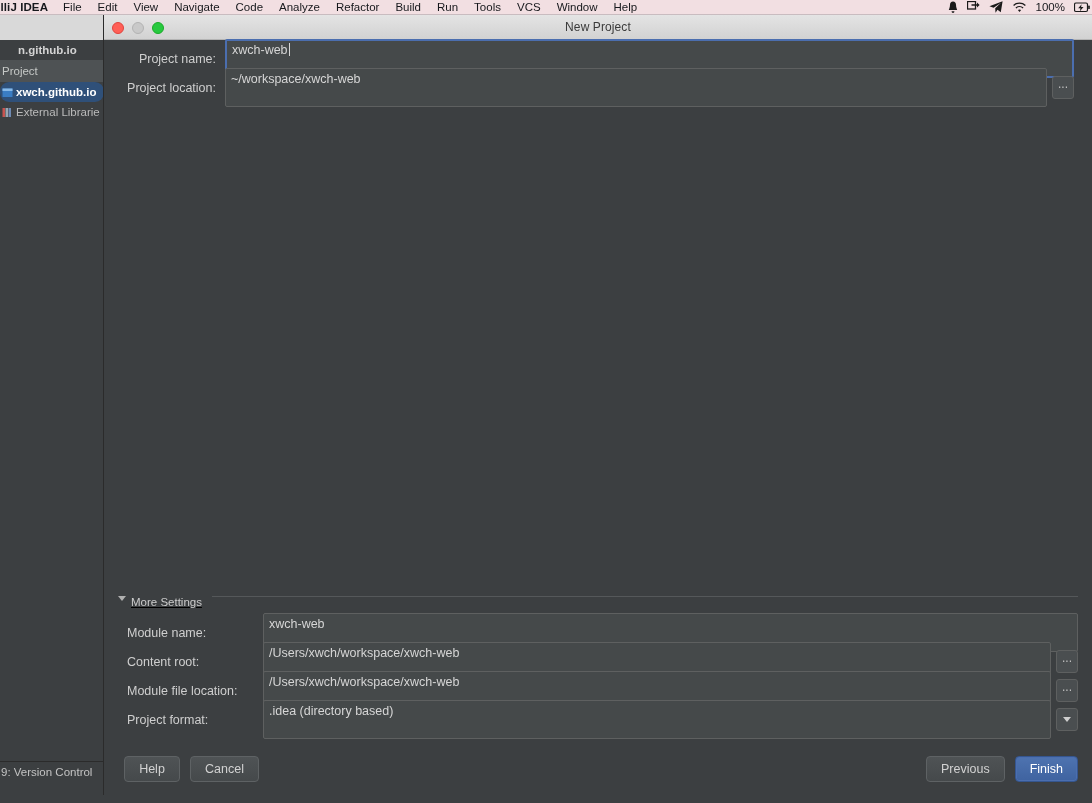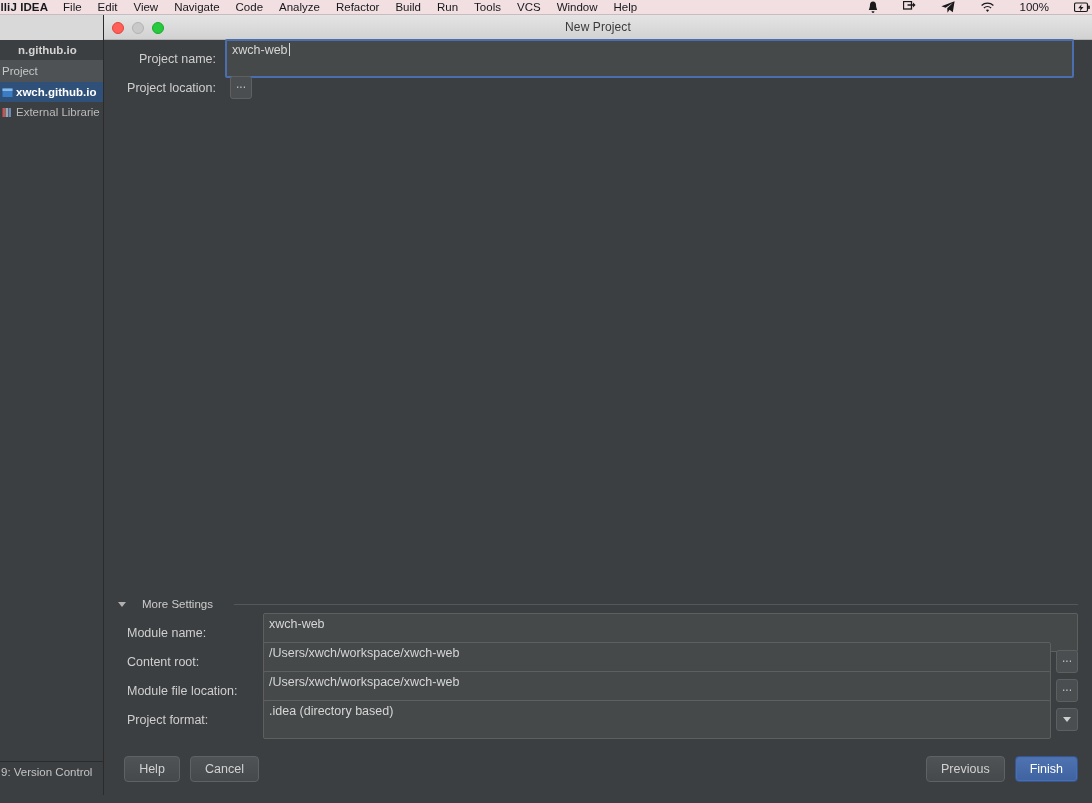--- a/index.html
+++ b/index.html
@@ -20,21 +20,21 @@
     border-bottom: 1px solid #c9bcc0;
     z-index: 50;
   }
   #menubar .app-name {
     font-weight: bold; margin-left: -6px; padding: 0 7px 0 0;
     letter-spacing: 0.1px;
   }
   #menubar .mitem { padding: 0 8px; white-space: nowrap; }
   #menubar .spacer { flex: 1; }
   #menubar .status-icons {
-    display: flex; align-items: center; gap: 25px; padding-right: 2px;
+    display: flex; align-items: center; gap: 9px; padding-right: 2px;
   }
   #menubar .status-icons .si { display: inline-flex; align-items: center; }
   #menubar .pct { font-size: 11.5px; color: #16181c; }
 
   
   #ide-bg {
     position: absolute; left: 0; top: 15px; width: 1092px; height: 788px;
     background: #3c3f41;
   }
   #ide-titlebar-strip {
@@ -52,21 +52,21 @@
     height: 20px; display: flex; align-items: center;
     padding-left: 18px; color: #d4d4d4; font-weight: bold;
     font-size: 11.5px;
   }
   #project-tab {
     height: 22px; display: flex; align-items: center; padding-left: 2px;
     background: #4e5254; color: #c5c8c6; font-size: 11.5px;
   }
   .tree-row {
     height: 20px; display: flex; align-items: center; gap: 3px;
-    padding-left: 2px; color: #bbbbbb; white-space: nowrap;
+    padding-left: 2px; color: #bbbbbb; white-space: nowrap; border-radius: 9px;
   }
   .tree-row.selected { background: #2f5079; color: #ffffff; font-weight: bold; }
   .tree-icon { width: 11px; height: 11px; flex: none; display: inline-block; }
   #version-control-bar {
     position: absolute; left: 0; bottom: 0; width: 104px; height: 21px;
     display: flex; align-items: center; padding-left: 1px;
     color: #c3c3c3; font-size: 11.5px; background: #3c3f41;
     border-top: 1px solid #2b2b2b;
   }
 
@@ -130,22 +130,23 @@
     background: #4a4e50; border: 1px solid #5e6060; border-radius: 3px;
     color: #c0c0c0; font-size: 12px; line-height: 15px; text-align: center;
   }
 
   
   #more-settings {
     position: absolute; left: 0; right: 0; bottom: 58px;
     padding: 0 14px 0 11px;
   }
   #ms-header {
-    display: flex; align-items: center; gap: 16px; height: 16px;
+    display: flex; gap: 5px; height: 16px;
     margin-bottom: 9px;
+    text-decoration: underline;
   }
   #ms-header .tri {
     width: 0; height: 0; border-left: 4px solid transparent;
     border-right: 4px solid transparent; border-top: 5px solid #b0b0b0;
     margin-left: 3px;
   }
   #ms-header .ms-label { color: #cccccc; font-size: 11.5px; white-space: nowrap; }
   #ms-header .rule { flex: 1; height: 1px; background: #55585a; margin-left: 5px; }
 
   .ms-row { display: flex; align-items: center; height: 23px; margin-bottom: 6px; }
@@ -286,20 +287,21 @@
 
   <div id="dialog-body">
 
     <div id="top-form">
       <div class="form-row">
         <span class="lbl-top">Project name:</span>
         <span class="txtfield focused"><span>xwch-web</span><span class="caret"></span></span>
       </div>
       <div class="form-row">
         <span class="lbl-top">Project location:</span>
+        <span class="txtfield">~/workspace/xwch-web</span>
         <span class="browse-btn">...</span>
       </div>
     </div>
 
     <div id="more-settings">
       <div id="ms-header">
         <span class="tri"></span>
         <span class="ms-label">More Settings</span>
         <span class="rule"></span>
       </div>

